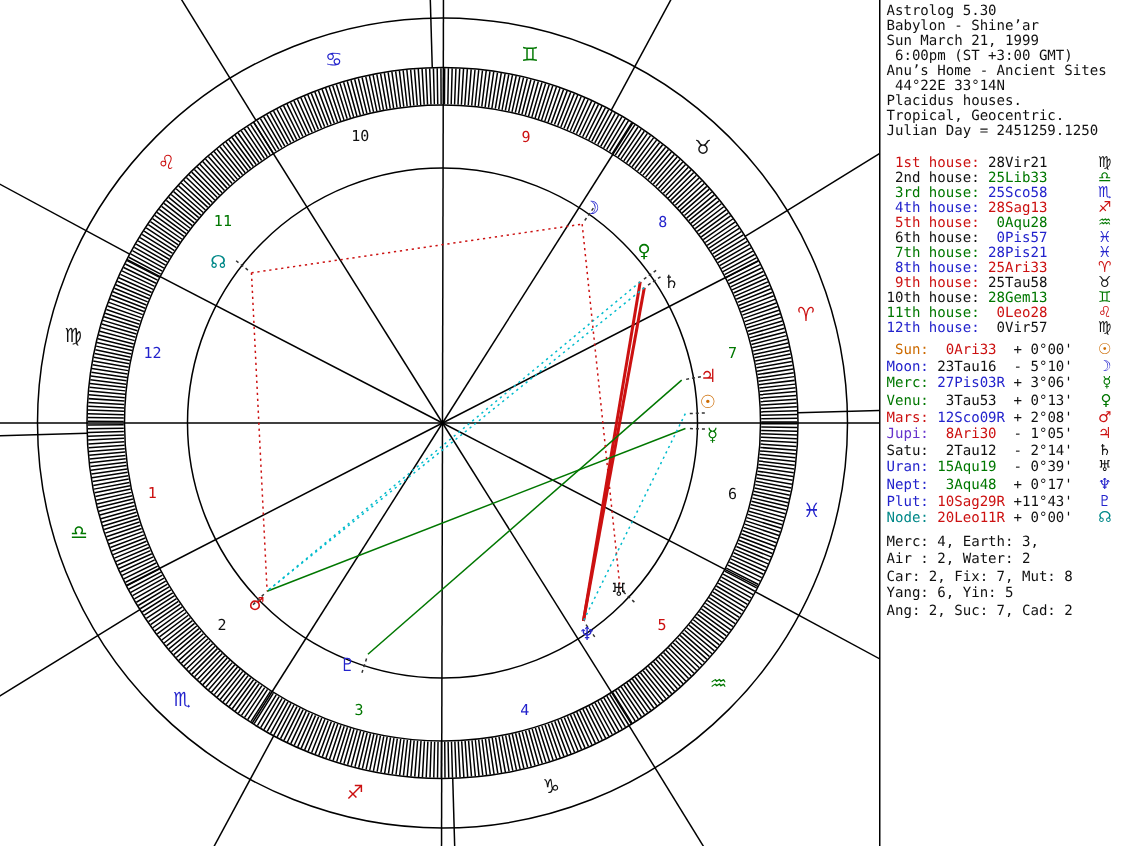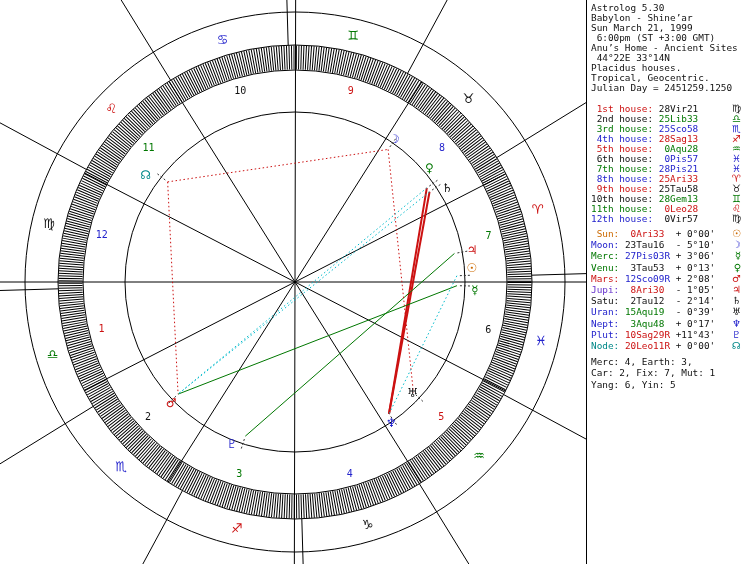--- a/index.html
+++ b/index.html
@@ -110,15 +110,15 @@
       <text x="391.3986112768677" y="422.6319541009444" dy="0.35em" text-anchor="middle" fill="#2323cc" font-size="12px" font-family="&quot;DejaVu Sans&quot;,sans-serif">♆</text>
       <text x="231.76550203530985" y="443.31593689610037" dy="0.35em" text-anchor="middle" fill="#2323cc" font-size="12px" font-family="&quot;DejaVu Sans&quot;,sans-serif">♇</text>
       <text x="145.48749500317874" y="174.76056935814248" dy="0.35em" text-anchor="middle" fill="#008888" font-size="12px" font-family="&quot;DejaVu Sans&quot;,sans-serif">☊</text>
     </svg>
   <div class="divider" id="divider" style="left: 586px;"></div>
 
   <div class="sidebar">
     <div class="sb-block hdr" id="hdr"><div class="sb-line">Astrolog 5.30</div><div class="sb-line">Babylon - Shine’ar</div><div class="sb-line">Sun March 21, 1999</div><div class="sb-line"> 6:00pm (ST +3:00 GMT)</div><div class="sb-line">Anu’s Home - Ancient Sites</div><div class="sb-line"> 44°22E 33°14N</div><div class="sb-line">Placidus houses.</div><div class="sb-line">Tropical, Geocentric.</div><div class="sb-line">Julian Day = 2451259.1250</div></div>
     <div class="sb-block houses" id="housetab"><div class="row"><span style="color: rgb(204, 17, 17);"> 1st house:</span><span style="color: rgb(17, 17, 17);"> 28Vir21</span><span class="glyph" style="color: rgb(17, 17, 17);">♍</span></div><div class="row"><span style="color: rgb(17, 17, 17);"> 2nd house:</span><span style="color: rgb(0, 119, 0);"> 25Lib33</span><span class="glyph" style="color: rgb(0, 119, 0);">♎</span></div><div class="row"><span style="color: rgb(0, 119, 0);"> 3rd house:</span><span style="color: rgb(35, 35, 204);"> 25Sco58</span><span class="glyph" style="color: rgb(35, 35, 204);">♏</span></div><div class="row"><span style="color: rgb(35, 35, 204);"> 4th house:</span><span style="color: rgb(204, 17, 17);"> 28Sag13</span><span class="glyph" style="color: rgb(204, 17, 17);">♐</span></div><div class="row"><span style="color: rgb(204, 17, 17);"> 5th house:</span><span style="color: rgb(0, 119, 0);">  0Aqu28</span><span class="glyph" style="color: rgb(0, 119, 0);">♒</span></div><div class="row"><span style="color: rgb(17, 17, 17);"> 6th house:</span><span style="color: rgb(35, 35, 204);">  0Pis57</span><span class="glyph" style="color: rgb(35, 35, 204);">♓</span></div><div class="row"><span style="color: rgb(0, 119, 0);"> 7th house:</span><span style="color: rgb(35, 35, 204);"> 28Pis21</span><span class="glyph" style="color: rgb(35, 35, 204);">♓</span></div><div class="row"><span style="color: rgb(35, 35, 204);"> 8th house:</span><span style="color: rgb(204, 17, 17);"> 25Ari33</span><span class="glyph" style="color: rgb(204, 17, 17);">♈</span></div><div class="row"><span style="color: rgb(204, 17, 17);"> 9th house:</span><span style="color: rgb(17, 17, 17);"> 25Tau58</span><span class="glyph" style="color: rgb(17, 17, 17);">♉</span></div><div class="row"><span style="color: rgb(17, 17, 17);">10th house:</span><span style="color: rgb(0, 119, 0);"> 28Gem13</span><span class="glyph" style="color: rgb(0, 119, 0);">♊</span></div><div class="row"><span style="color: rgb(0, 119, 0);">11th house:</span><span style="color: rgb(204, 17, 17);">  0Leo28</span><span class="glyph" style="color: rgb(204, 17, 17);">♌</span></div><div class="row"><span style="color: rgb(35, 35, 204);">12th house:</span><span style="color: rgb(17, 17, 17);">  0Vir57</span><span class="glyph" style="color: rgb(17, 17, 17);">♍</span></div></div>
     <div class="sb-block planets" id="planettab"><div class="row"><span style="color: rgb(204, 106, 0);"> Sun:</span><span style="color: rgb(204, 17, 17);">  0Ari33 </span><span style="color: rgb(17, 17, 17);"> + 0°00'</span><span class="glyph" style="color: rgb(204, 106, 0);">☉</span></div><div class="row"><span style="color: rgb(35, 35, 204);">Moon:</span><span style="color: rgb(17, 17, 17);"> 23Tau16 </span><span style="color: rgb(17, 17, 17);"> - 5°10'</span><span class="glyph" style="color: rgb(35, 35, 204);">☽</span></div><div class="row"><span style="color: rgb(0, 119, 0);">Merc:</span><span style="color: rgb(35, 35, 204);"> 27Pis03R</span><span style="color: rgb(17, 17, 17);"> + 3°06'</span><span class="glyph" style="color: rgb(0, 119, 0);">☿</span></div><div class="row"><span style="color: rgb(0, 119, 0);">Venu:</span><span style="color: rgb(17, 17, 17);">  3Tau53 </span><span style="color: rgb(17, 17, 17);"> + 0°13'</span><span class="glyph" style="color: rgb(0, 119, 0);">♀</span></div><div class="row"><span style="color: rgb(204, 17, 17);">Mars:</span><span style="color: rgb(35, 35, 204);"> 12Sco09R</span><span style="color: rgb(17, 17, 17);"> + 2°08'</span><span class="glyph" style="color: rgb(204, 17, 17);">♂</span></div><div class="row"><span style="color: rgb(102, 51, 204);">Jupi:</span><span style="color: rgb(204, 17, 17);">  8Ari30 </span><span style="color: rgb(17, 17, 17);"> - 1°05'</span><span class="glyph" style="color: rgb(204, 17, 17);">♃</span></div><div class="row"><span style="color: rgb(17, 17, 17);">Satu:</span><span style="color: rgb(17, 17, 17);">  2Tau12 </span><span style="color: rgb(17, 17, 17);"> - 2°14'</span><span class="glyph" style="color: rgb(17, 17, 17);">♄</span></div><div class="row"><span style="color: rgb(35, 35, 204);">Uran:</span><span style="color: rgb(0, 119, 0);"> 15Aqu19 </span><span style="color: rgb(17, 17, 17);"> - 0°39'</span><span class="glyph" style="color: rgb(17, 17, 17);">♅</span></div><div class="row"><span style="color: rgb(35, 35, 204);">Nept:</span><span style="color: rgb(0, 119, 0);">  3Aqu48 </span><span style="color: rgb(17, 17, 17);"> + 0°17'</span><span class="glyph" style="color: rgb(35, 35, 204);">♆</span></div><div class="row"><span style="color: rgb(35, 35, 204);">Plut:</span><span style="color: rgb(204, 17, 17);"> 10Sag29R</span><span style="color: rgb(17, 17, 17);"> +11°43'</span><span class="glyph" style="color: rgb(35, 35, 204);">♇</span></div><div class="row"><span style="color: rgb(0, 136, 136);">Node:</span><span style="color: rgb(204, 17, 17);"> 20Leo11R</span><span style="color: rgb(17, 17, 17);"> + 0°00'</span><span class="glyph" style="color: rgb(0, 136, 136);">☊</span></div></div>
-    <div class="sb-block stats" id="stats"><div class="sb-line">Merc: 4, Earth: 3,</div><div class="sb-line">Car: 2, Fix: 7, Mut: 1</div><div class="sb-line">Yang: 6, Yin: 5</div></div>
+    <div class="sb-block stats" id="stats"><div class="sb-line">Merc: 4, Earth: 3,</div><div class="sb-line">Air : 2, Water: 2</div><div class="sb-line">Car: 2, Fix: 7, Mut: 8</div><div class="sb-line">Yang: 6, Yin: 5</div><div class="sb-line">Ang: 2, Suc: 7, Cad: 2</div></div>
   </div>
 </div>
 
 </body></html>

